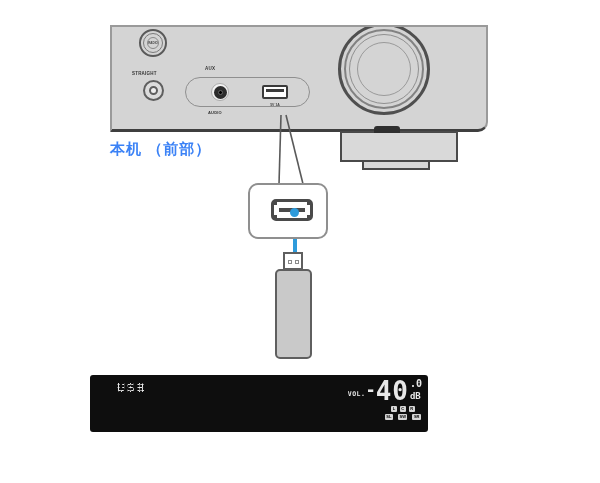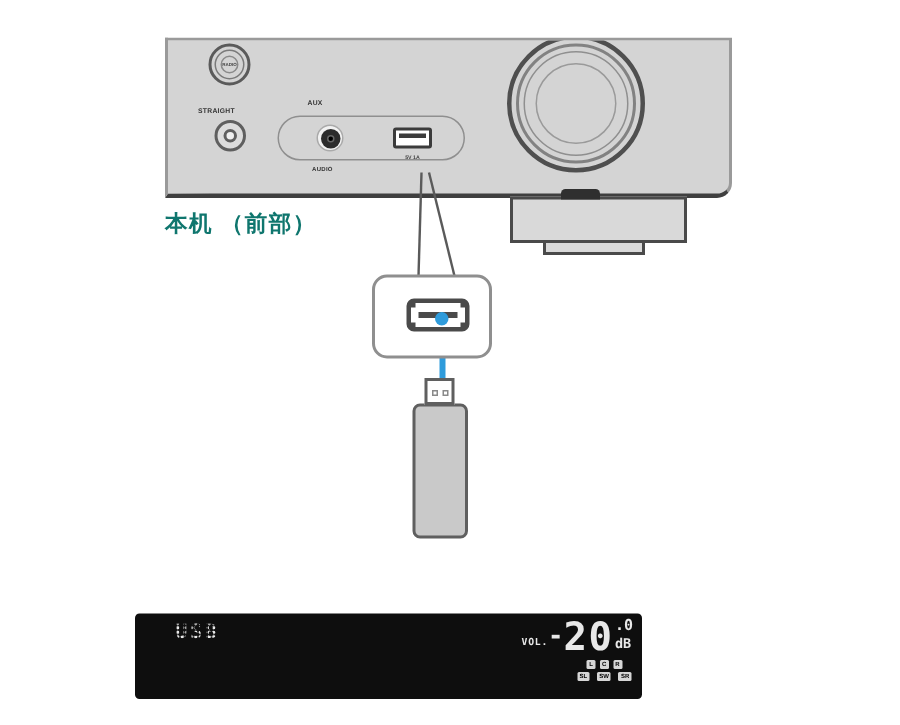--- a/index.html
+++ b/index.html
@@ -48,21 +48,21 @@
 
   .vol1 { left:226px; top:-4px;  width:92px; height:92px; border:3px solid #4f4f4f; }
   .vol2 { left:232px; top:2px;   width:80px; height:80px; border:2px solid #828282; }
   .vol3 { left:237px; top:7px;   width:70px; height:70px; border:1.5px solid #8f8f8f; }
   .vol4 { left:245px; top:15px;  width:54px; height:54px; border:1.5px solid #9a9a9a; }
 
   .panel-notch { left:374px; top:126px; width:26px; height:7px; background:#2f2f2f; border-radius:3px 3px 0 0; z-index:3; }
   .foot  { left:340px; top:131px; width:118px; height:31px; background:#d9d9d9; border:2px solid #4a4a4a; z-index:1; }
   .foot2 { left:362px; top:162px; width:68px;  height:8px;  background:#d9d9d9; border:2px solid #4a4a4a; border-top:none; z-index:0; }
 
-  .unit-label { left:110px; top:140px; font-size:15px; font-weight:bold; color:#0f766e; letter-spacing:1px; }
+  .unit-label { left:110px; top:140px; font-size:15px; font-weight:bold; color:#3b82f6; letter-spacing:1px; }
 
   
   svg.overlay { position:absolute; left:0; top:0; z-index:2; pointer-events:none; }
   .callout-box { left:248px; top:183px; width:80px; height:56px; background:#fff;
                  border:2px solid #8f8f8f; border-radius:10px; z-index:4; }
   .usb-icon { position:absolute; left:21px; top:14px; width:42px; height:22px;
               border:3px solid #4a4a4a; border-radius:5px; background:#fff; }
   .usb-icon .tongue { position:absolute; left:5px; top:5.5px; width:26px; height:4px; background:#4a4a4a; }
   .usb-icon .nt { position:absolute; width:3px; height:3px; background:#4a4a4a; }
   .nt.tl{left:0;top:0}.nt.tr{right:0;top:0}.nt.bl{left:0;bottom:0}.nt.br{right:0;bottom:0}
@@ -71,21 +71,21 @@
   .blue-line { left:293px; top:212px; width:4px; height:41px; z-index:1; }
 
   
   .usb-plug { left:283px; top:252px; width:20px; height:18px; background:#fff; border:2px solid #5f5f5f; z-index:2; }
   .usb-plug .c1,.usb-plug .c2 { position:absolute; top:6px; width:4px; height:4px; border:1px solid #8a8a8a; background:#fff; }
   .usb-plug .c1 { left:3px; } .usb-plug .c2 { left:10px; }
   .usb-body { left:275px; top:269px; width:37px; height:90px; background:#c9c9c9; border:2px solid #5f5f5f; border-radius:5px; }
   .usb-label { left:322px; top:294px; font-size:15px; font-weight:bold; color:#111; letter-spacing:1px; }
 
   
-  .display { left:90px; top:409px; width:338px; height:57px; background:#0e0e0e; border-radius:3px; color:#e8e8e8; }
+  .display { left:90px; top:375px; width:338px; height:57px; background:#0e0e0e; border-radius:3px; color:#e8e8e8; }
   .dotmatrix {
     font-family: "DejaVu Sans Mono", "Liberation Mono", monospace;
     font-weight: bold;
     -webkit-mask-image: radial-gradient(circle, #000 1px, rgba(0,0,0,0) 1.35px);
     -webkit-mask-size: 3px 3px;
     mask-image: radial-gradient(circle, #000 1px, rgba(0,0,0,0) 1.35px);
     mask-size: 3px 3px;
   }
   .disp-input { left:27px; top:5px; font-size:13px; letter-spacing:2px; }
   .disp-msg   { left:26px; top:24px; font-size:21px; letter-spacing:2.5px; }
@@ -165,21 +165,21 @@
     <div class="c2"></div>
   </div>
   <div class="abs usb-body"></div>
 
   <div class="abs display">
     <div class="abs dotmatrix disp-input">USB</div>
 
     <div class="abs vol-block">
       <span class="vol-label">VOL.</span>
       <span class="vol-sign">-</span>
-      <span class="vol-int">20</span>
+      <span class="vol-int">40</span>
       <span class="vol-col">
         <span class="vol-frac">.0</span>
         <span class="vol-unit">dB</span>
       </span>
     </div>
 
     <div class="abs spk">
       <div class="spk-row top">
         <span class="spk-box">L</span>
         <span class="spk-box">C</span>

